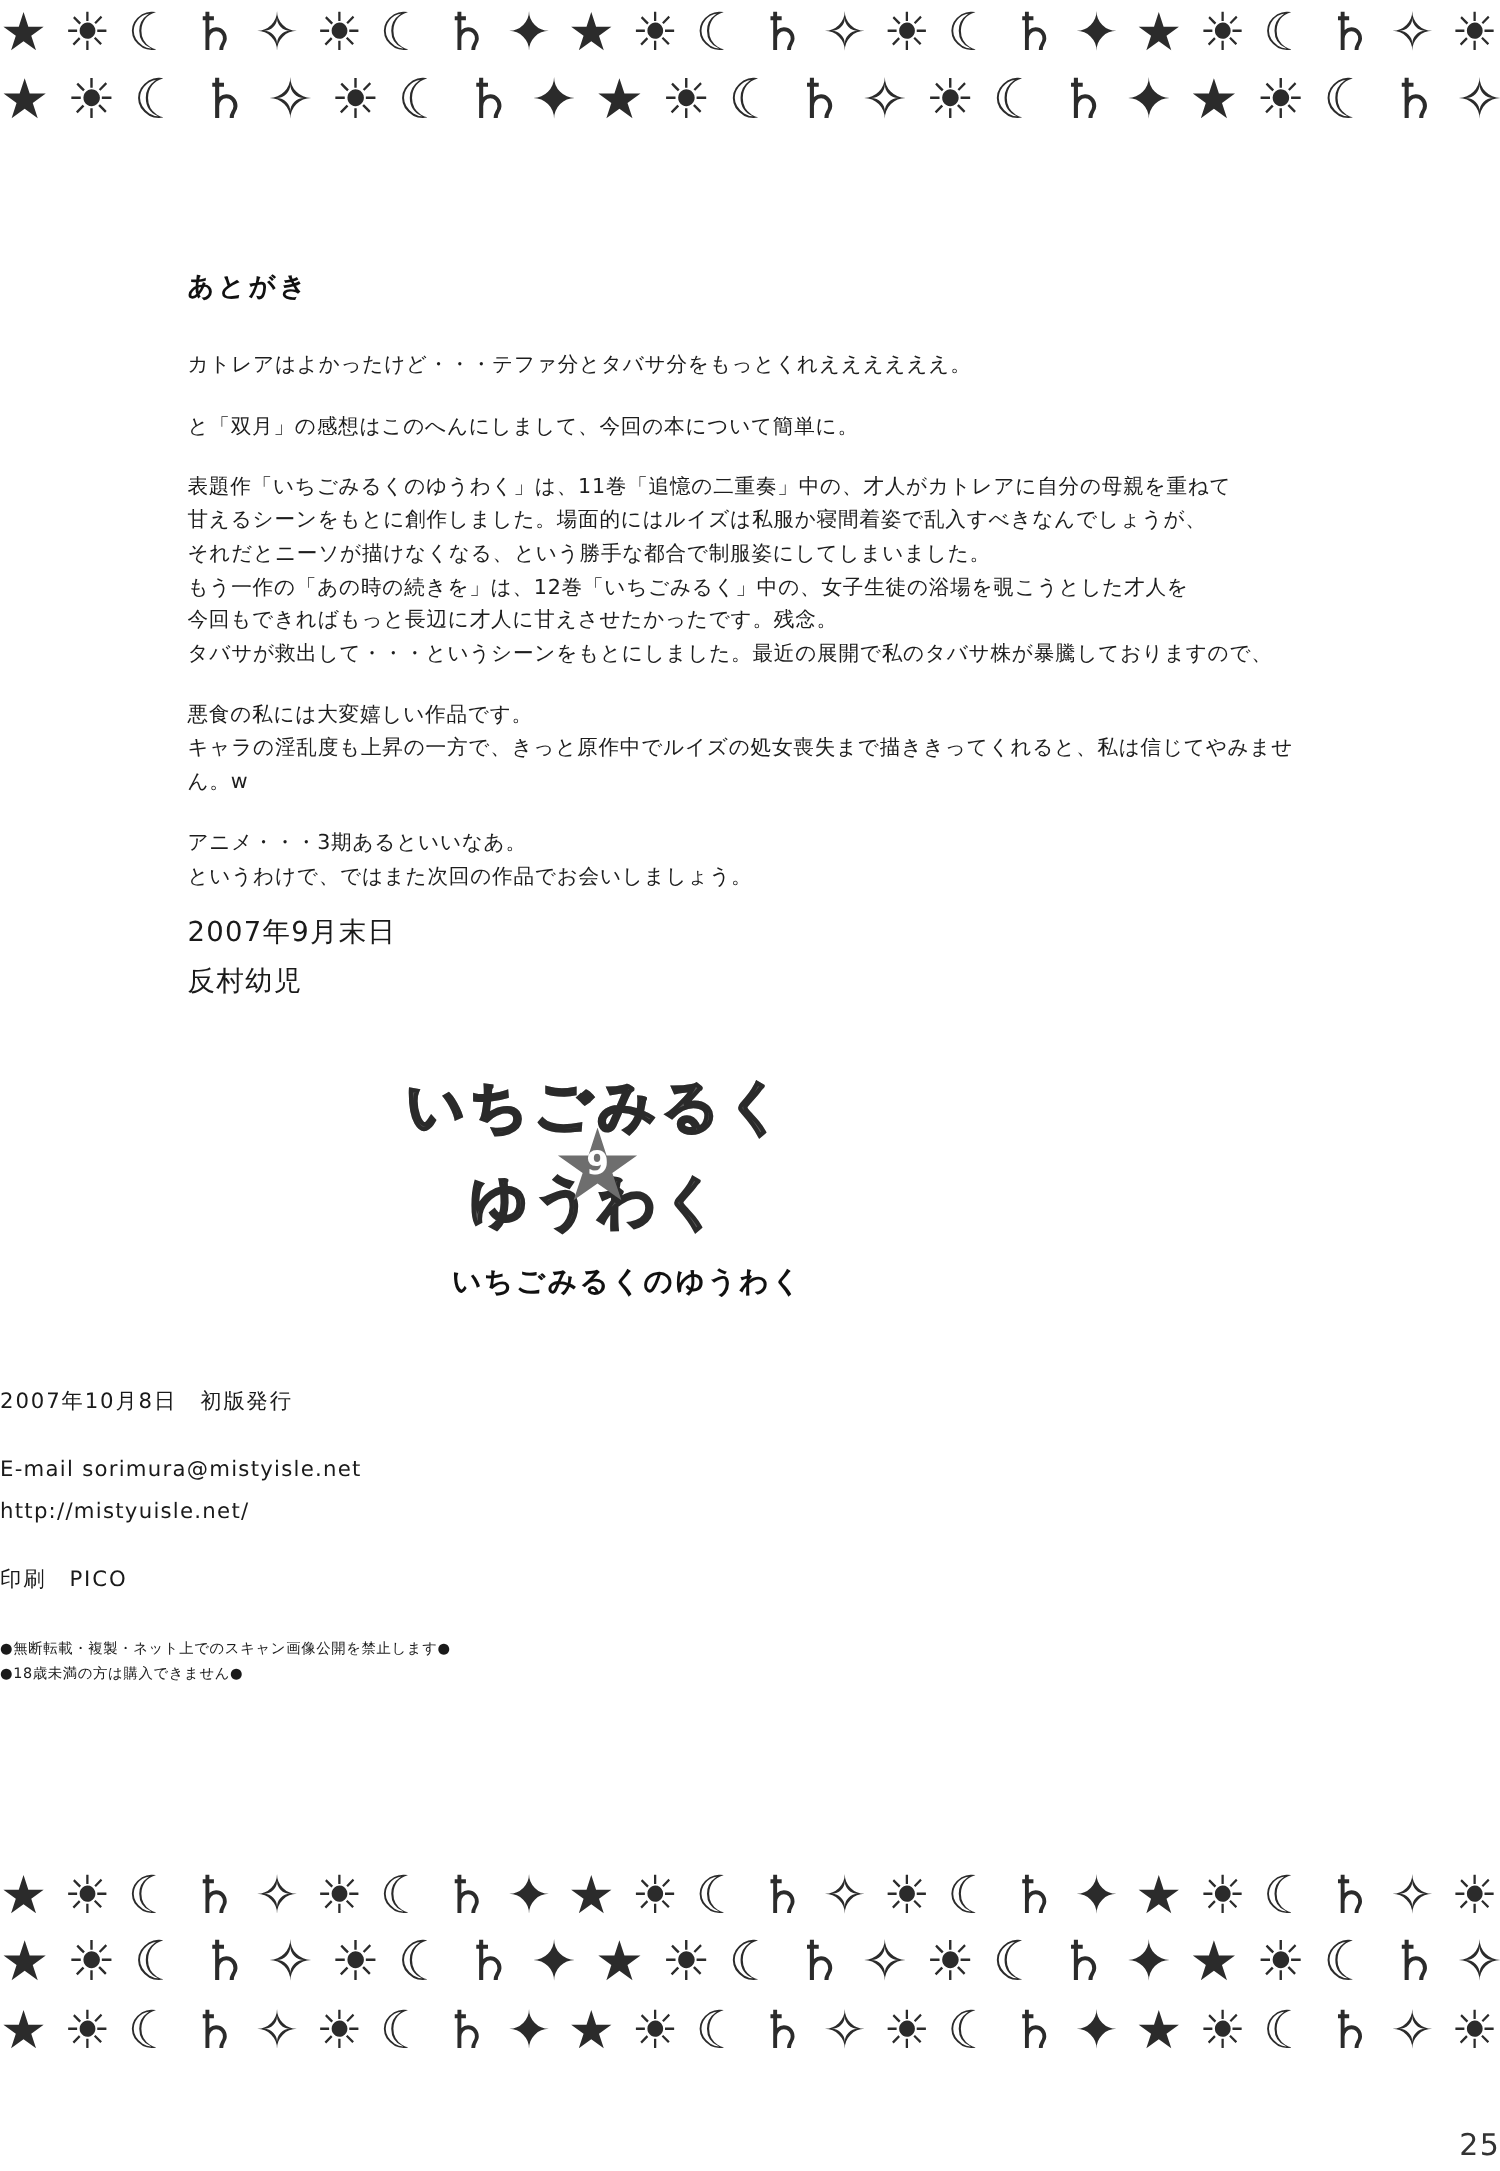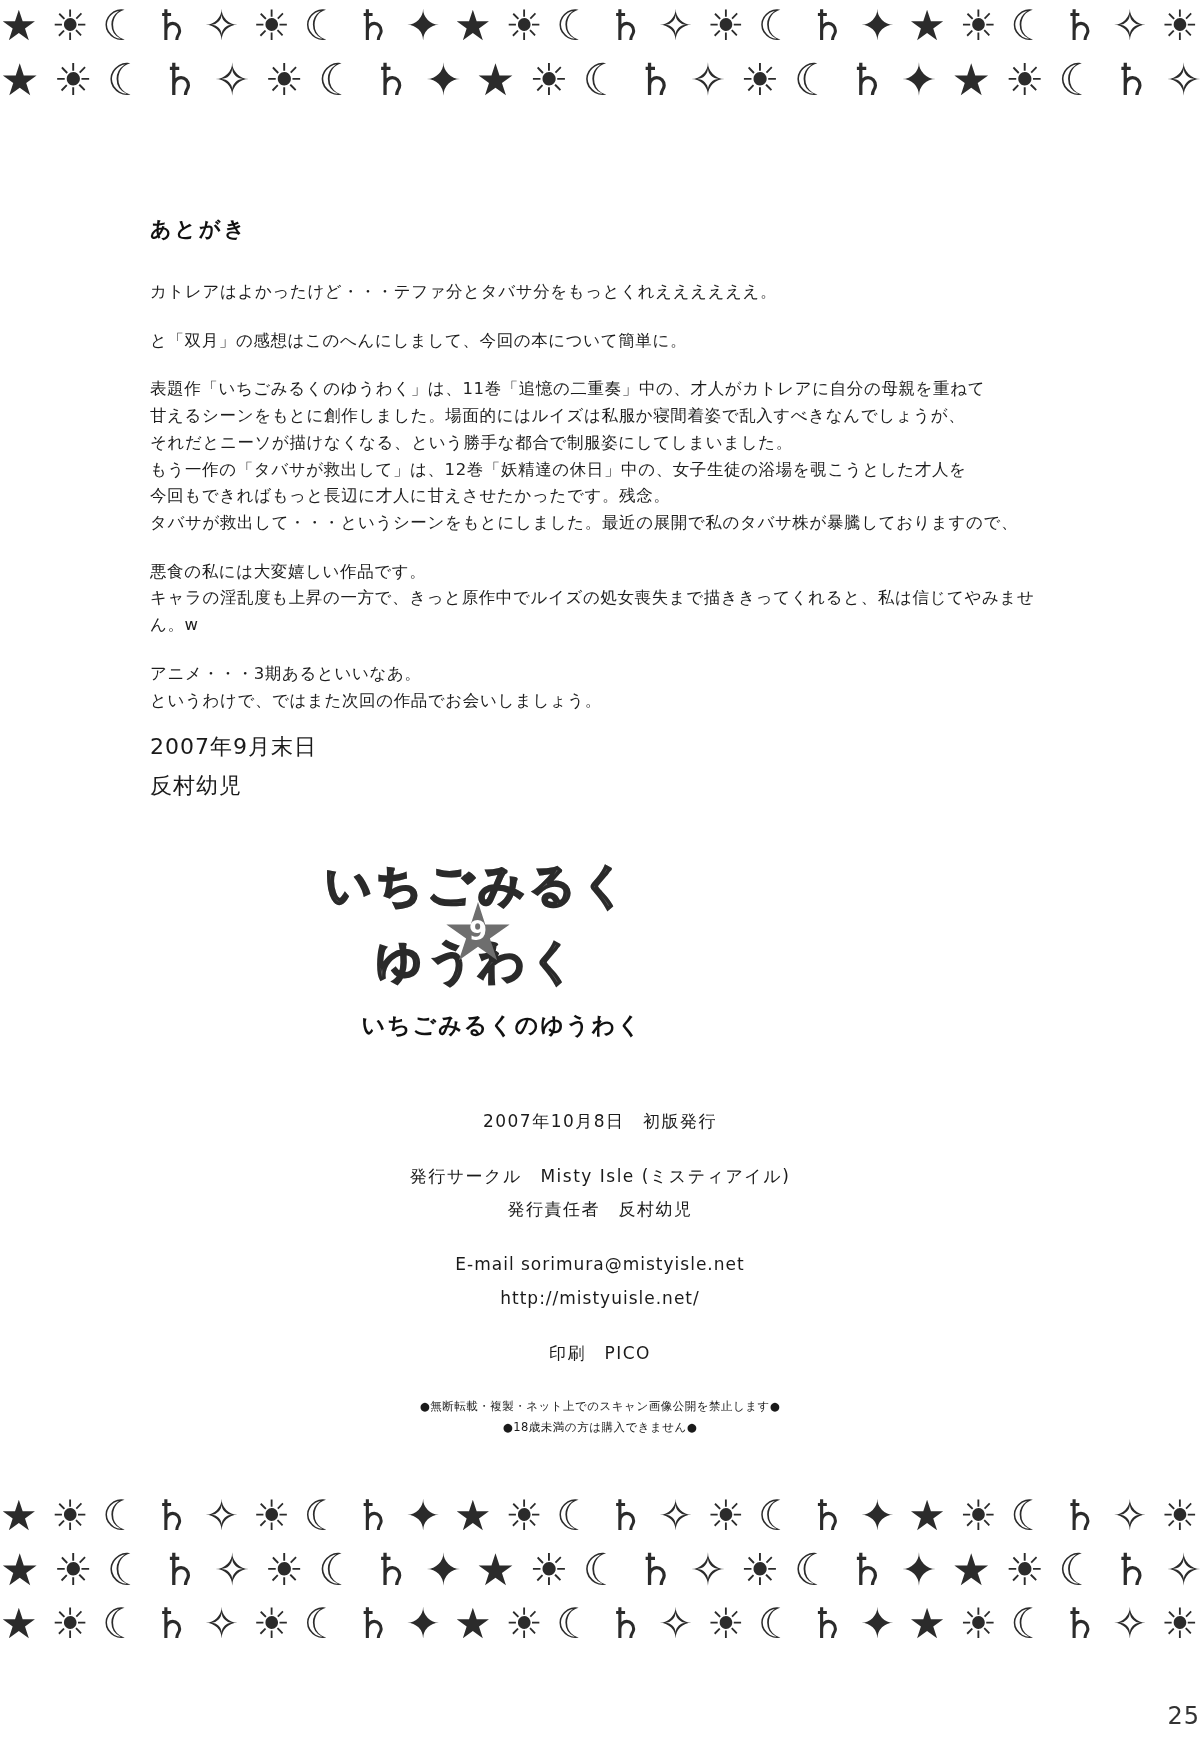--- a/index.html
+++ b/index.html
@@ -131,21 +131,21 @@
     color: #111;
     padding-left: 48px;
   }
 
   
   #colophon {
     position: absolute;
     left: 0;
     top: 1105px;
     width: 1200px;
-    text-align: center;
+    text-align: left;
     font-size: 17px;
     line-height: 1.95;
     letter-spacing: 1.5px;
     color: #1a1a1a;
   }
   #colophon .grp { margin-bottom: 22px; }
   #colophon .mono { font-family: "DejaVu Sans", sans-serif; letter-spacing: 1px; }
   #colophon .notice {
     font-size: 11.5px;
     line-height: 1.8;
@@ -182,21 +182,21 @@
   </p>
 
   <p class="tight">
     <span class="para-line">と「双月」の感想はこのへんにしまして、今回の本について簡単に。</span>
   </p>
 
   <p>
     <span class="para-line">表題作「いちごみるくのゆうわく」は、11巻「追憶の二重奏」中の、才人がカトレアに自分の母親を重ねて</span>
     <span class="para-line">甘えるシーンをもとに創作しました。場面的にはルイズは私服か寝間着姿で乱入すべきなんでしょうが、</span>
     <span class="para-line">それだとニーソが描けなくなる、という勝手な都合で制服姿にしてしまいました。</span>
-    <span class="para-line">もう一作の「タバサが救出して」は、12巻「妖精達の休日」中の、女子生徒の浴場を覗こうとした才人を</span>
+    <span class="para-line">もう一作の「あの時の続きを」は、12巻「いちごみるく」中の、女子生徒の浴場を覗こうとした才人を</span>
     <span class="para-line">今回もできればもっと長辺に才人に甘えさせたかったです。残念。</span>
     <span class="para-line">タバサが救出して・・・というシーンをもとにしました。最近の展開で私のタバサ株が暴騰しておりますので、</span>
   </p>
 
   <p>
     <span class="para-line">悪食の私には大変嬉しい作品です。</span>
     <span class="para-line">キャラの淫乱度も上昇の一方で、きっと原作中でルイズの処女喪失まで描ききってくれると、私は信じてやみません。w</span>
   </p>
 
   <p>
@@ -215,24 +215,20 @@
     <div class="logo-line logo-line1">いちごみるく</div>
     <div class="logo-star"></div>
     <div class="logo-star-num">9</div>
     <div class="logo-line logo-line2">ゆうわく</div>
   </div>
   <div id="logo-title">いちごみるくのゆうわく</div>
 </div>
 
 <div id="colophon">
   <div class="grp">2007年10月8日　初版発行</div>
-  <div class="grp">
-    <div>発行サークル　Misty Isle (ミスティアイル)</div>
-    <div>発行責任者　反村幼児</div>
-  </div>
   <div class="grp">
     <div class="mono">E-mail sorimura@mistyisle.net</div>
     <div class="mono">http://mistyuisle.net/</div>
   </div>
   <div class="grp">印刷　PICO</div>
   <div class="notice">
     <div>●無断転載・複製・ネット上でのスキャン画像公開を禁止します●</div>
     <div>●18歳未満の方は購入できません●</div>
   </div>
 </div>

